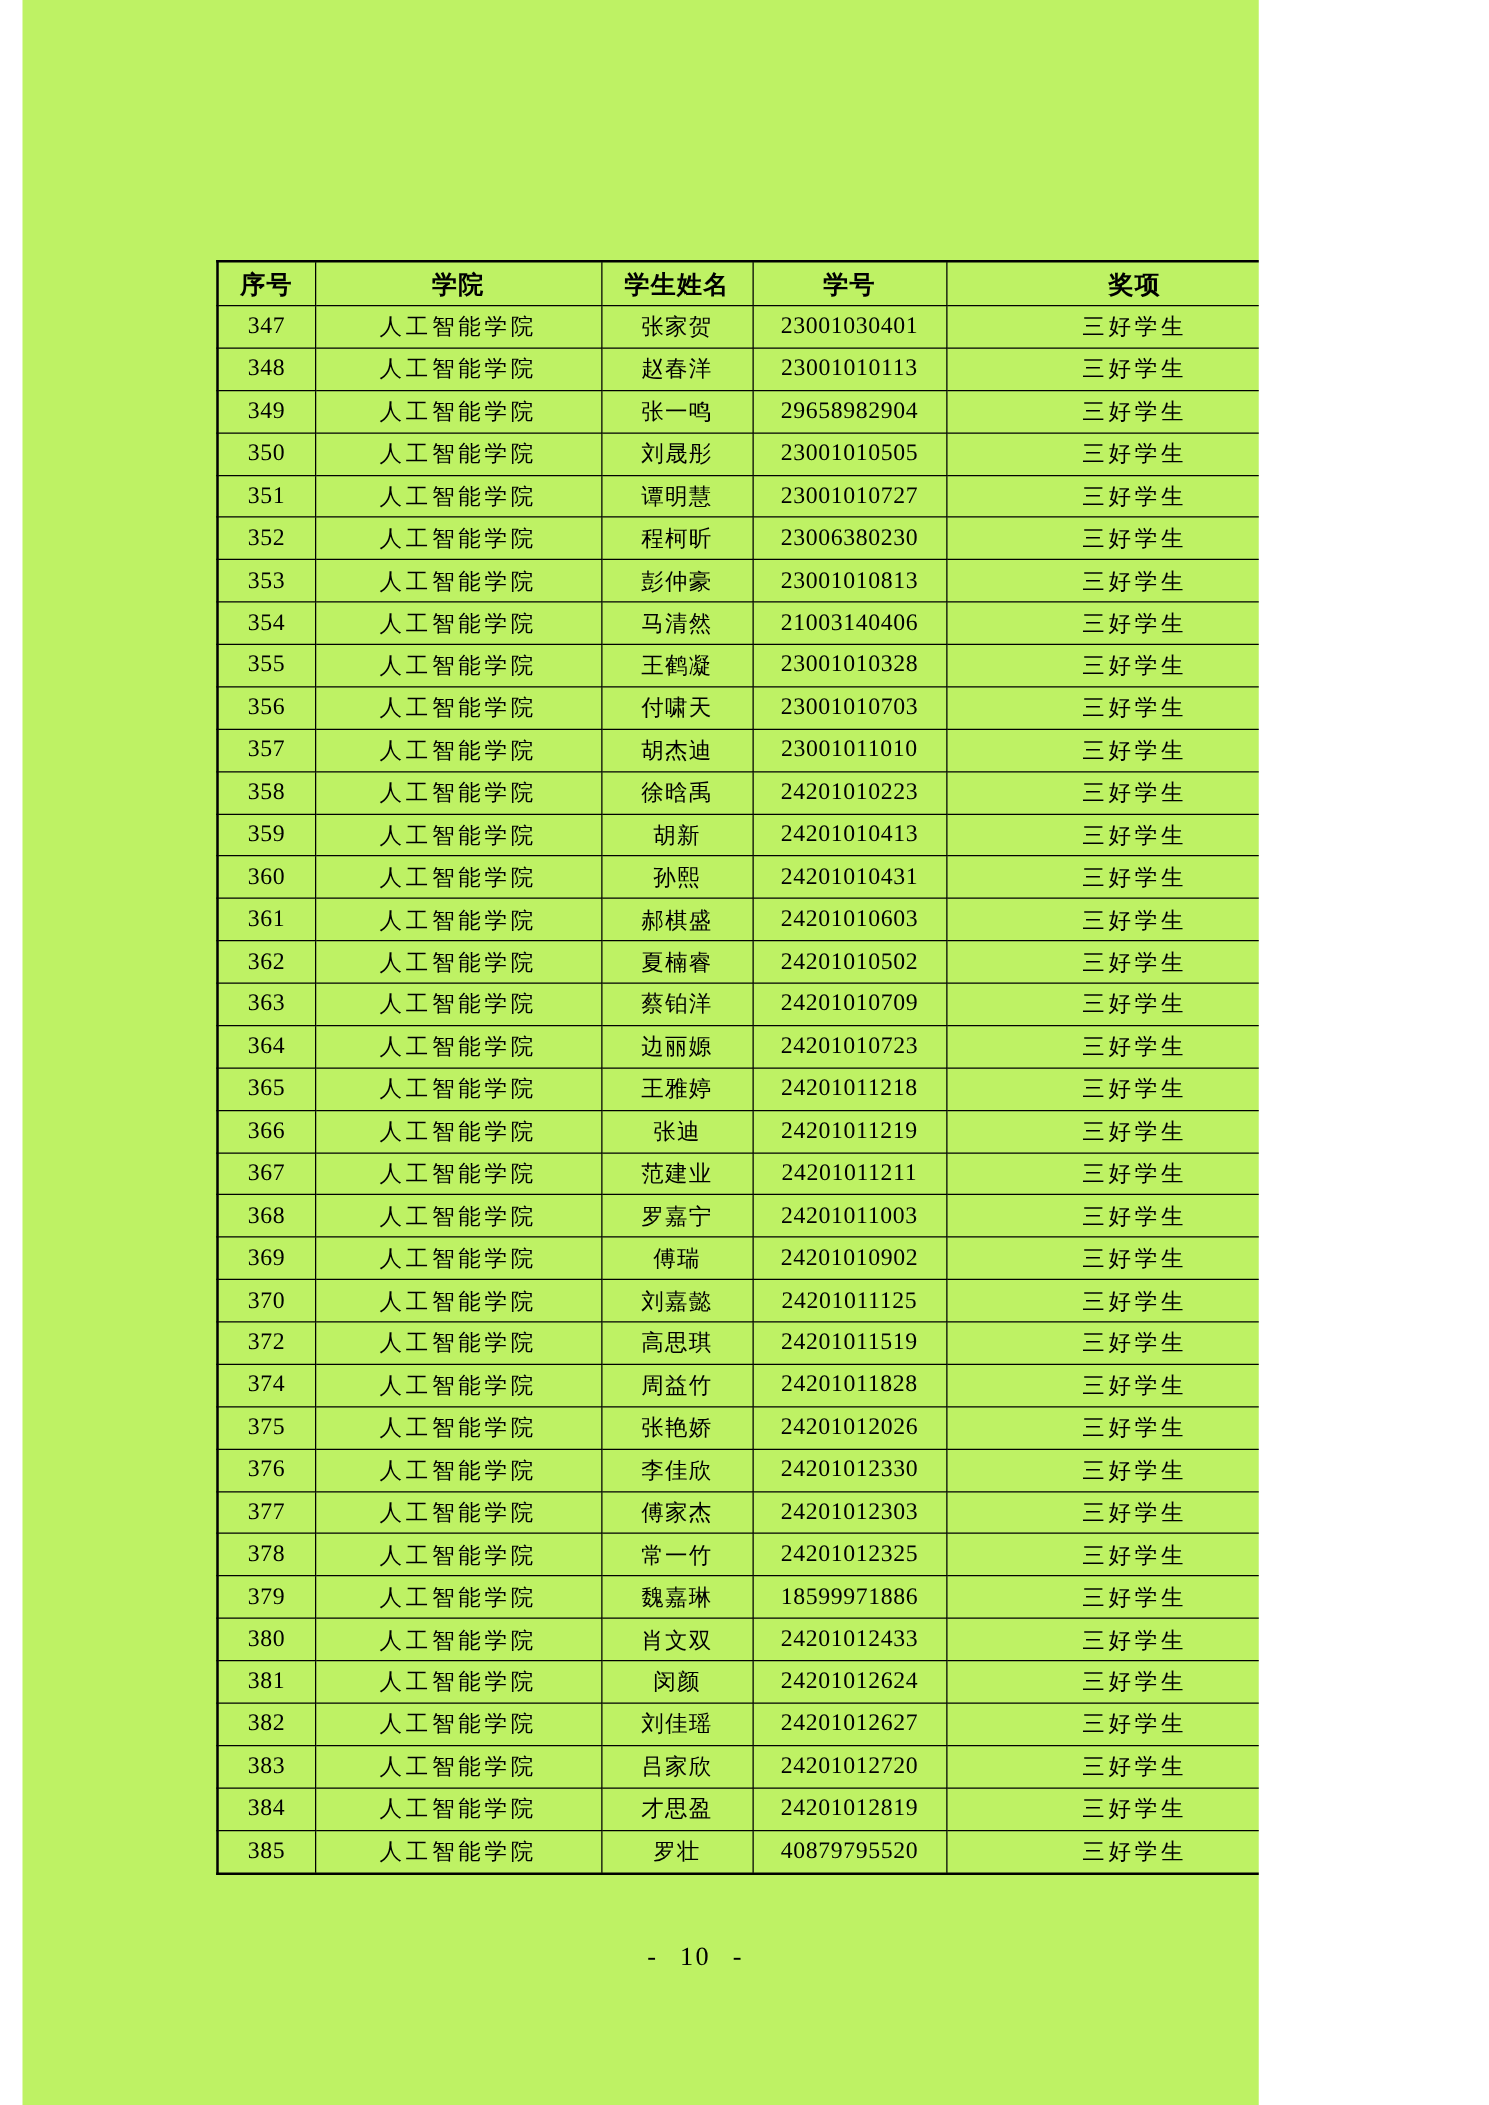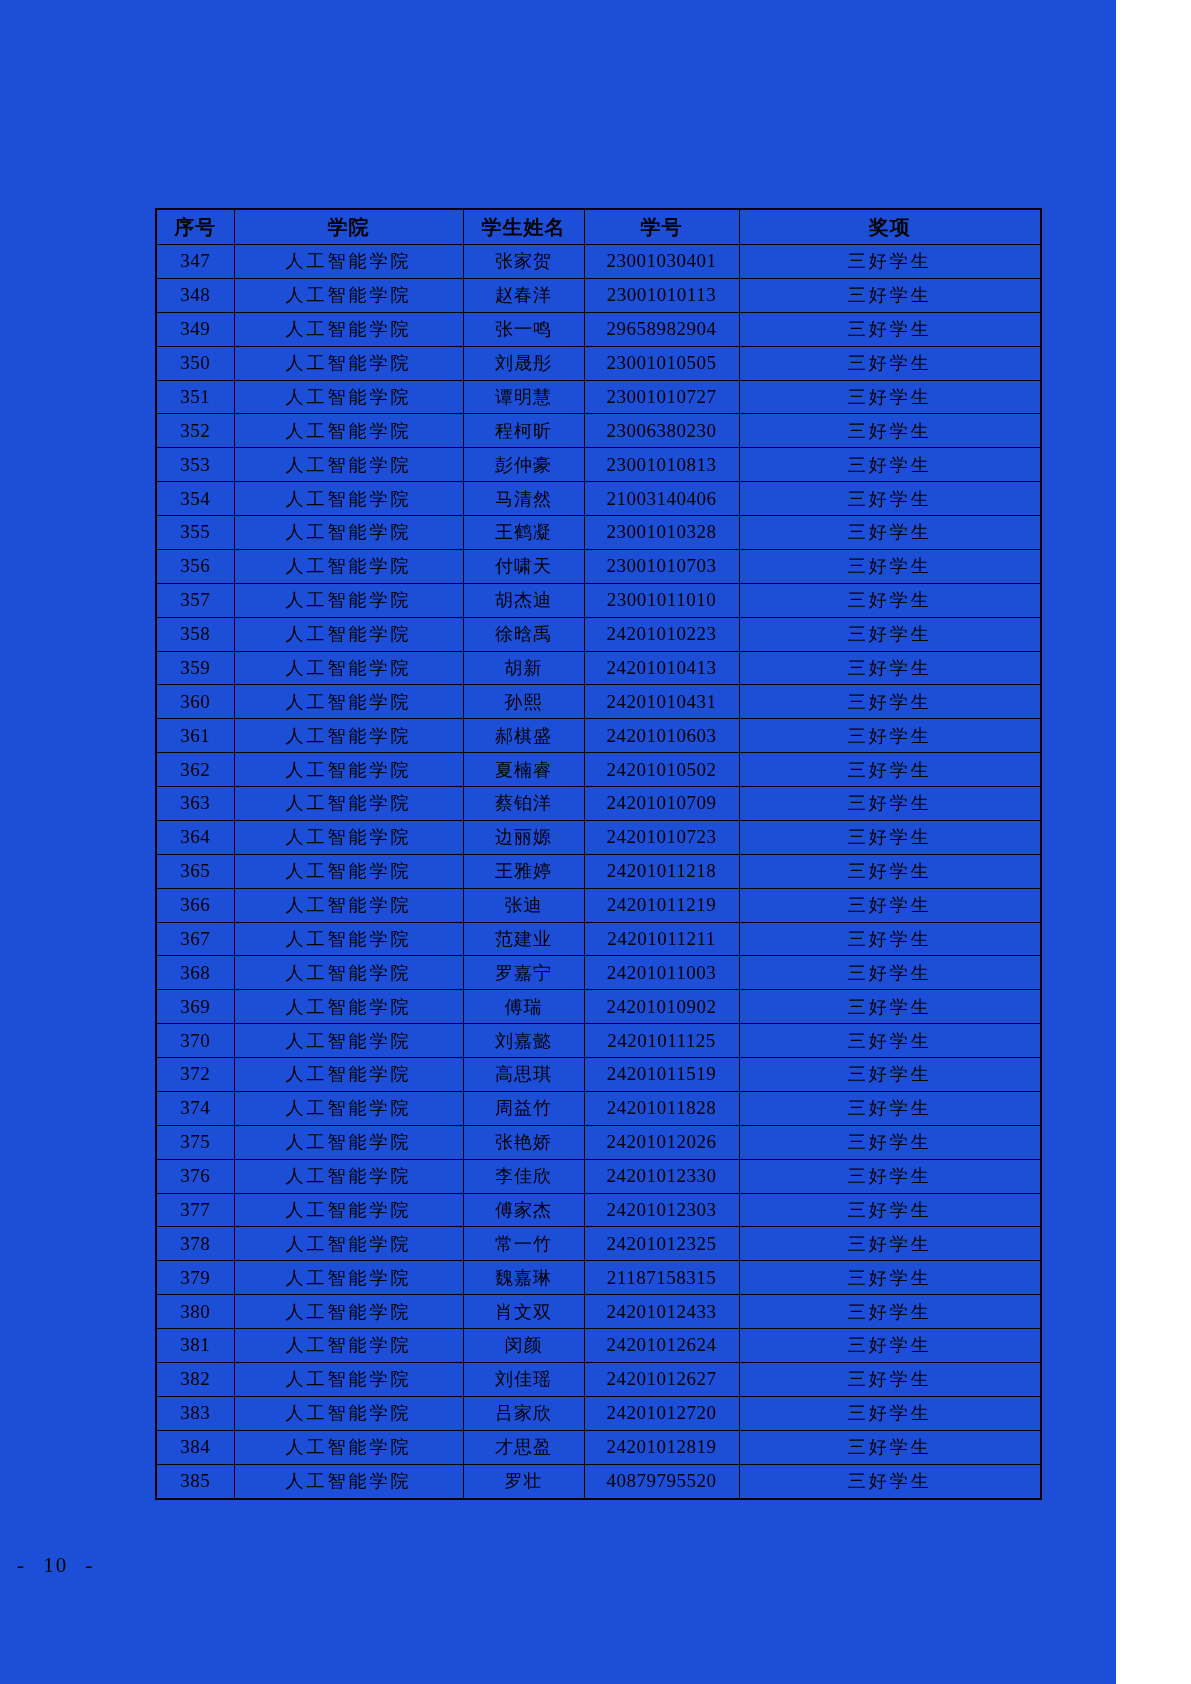--- a/index.html
+++ b/index.html
@@ -2,26 +2,27 @@
 <html><head>
 <meta charset="utf-8">
 <style>
   html, body {
     margin: 0;
     padding: 0;
     background: #ffffff;
   }
   .page {
     position: relative;
-    width: 1116px;
+    width: 989px;
     height: 1684px;
-    background: #1d4ed8;
+    background: #bef264;
     font-family: "Liberation Serif", "DejaVu Serif", serif;
     color: #000000;
     overflow: hidden;
+    margin-left: 18px;
   }
   table.award-table {
     position: absolute;
     left: 155px;
     top: 208px;
     width: 885px;
     height: 1292px;
     border-collapse: collapse;
     table-layout: fixed;
     border: 2px solid #000000;
@@ -56,26 +57,28 @@
   .award-table td.c1,
   .award-table td.c4 {
     letter-spacing: 3px;
   }
   .award-table td.c2 {
     letter-spacing: 1px;
   }
   .page-number {
     position: absolute;
     top: 1553px;
-    left: 17px;
+    left: 0;
     width: 100%;
+    text-align: center;
     font-size: 21px;
     word-spacing: 10px;
     letter-spacing: 2px;
     font-family: "Liberation Serif", "DejaVu Serif", serif;
+    padding-left: 44px;
   }
 </style>
 </head>
 <body>
 
 <div class="page">
 
   <table class="award-table">
     <colgroup>
       <col style="width:78px">
@@ -301,21 +304,21 @@
           <td class="c0">378</td>
           <td class="c1">人工智能学院</td>
           <td class="c2">常一竹</td>
           <td class="c3">24201012325</td>
           <td class="c4">三好学生</td>
         </tr>
         <tr>
           <td class="c0">379</td>
           <td class="c1">人工智能学院</td>
           <td class="c2">魏嘉琳</td>
-          <td class="c3">21187158315</td>
+          <td class="c3">18599971886</td>
           <td class="c4">三好学生</td>
         </tr>
         <tr>
           <td class="c0">380</td>
           <td class="c1">人工智能学院</td>
           <td class="c2">肖文双</td>
           <td class="c3">24201012433</td>
           <td class="c4">三好学生</td>
         </tr>
         <tr>

